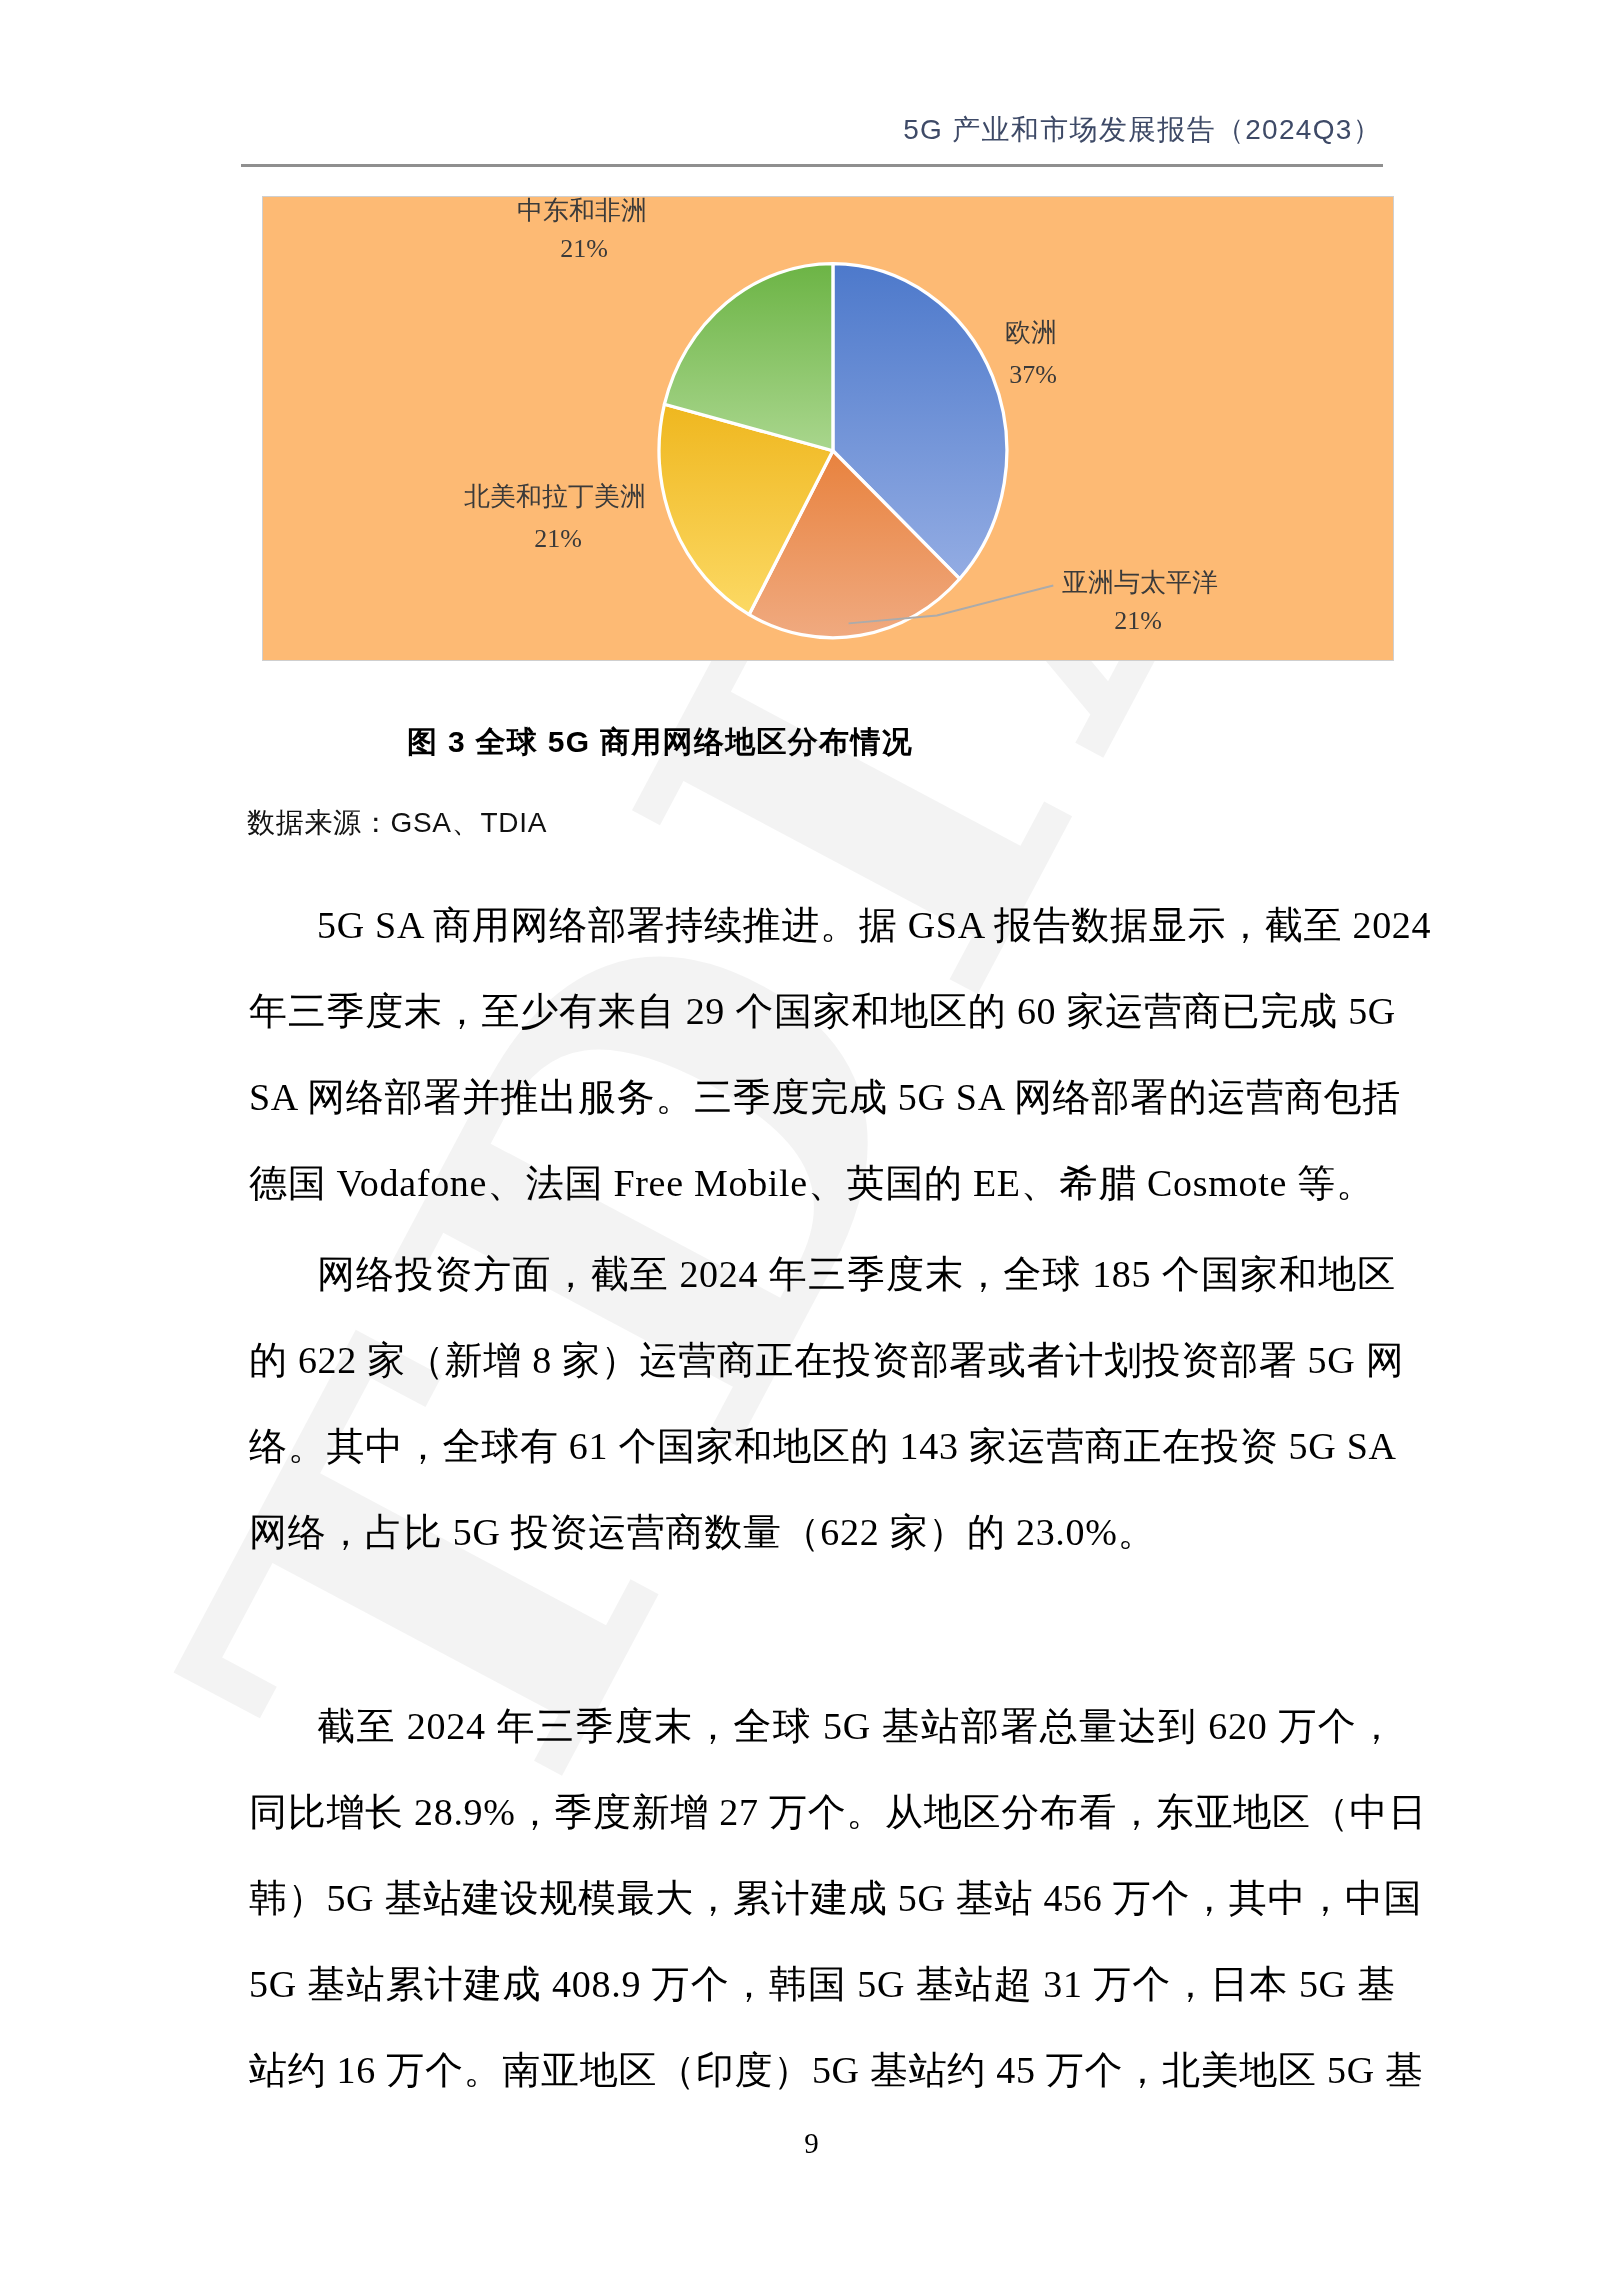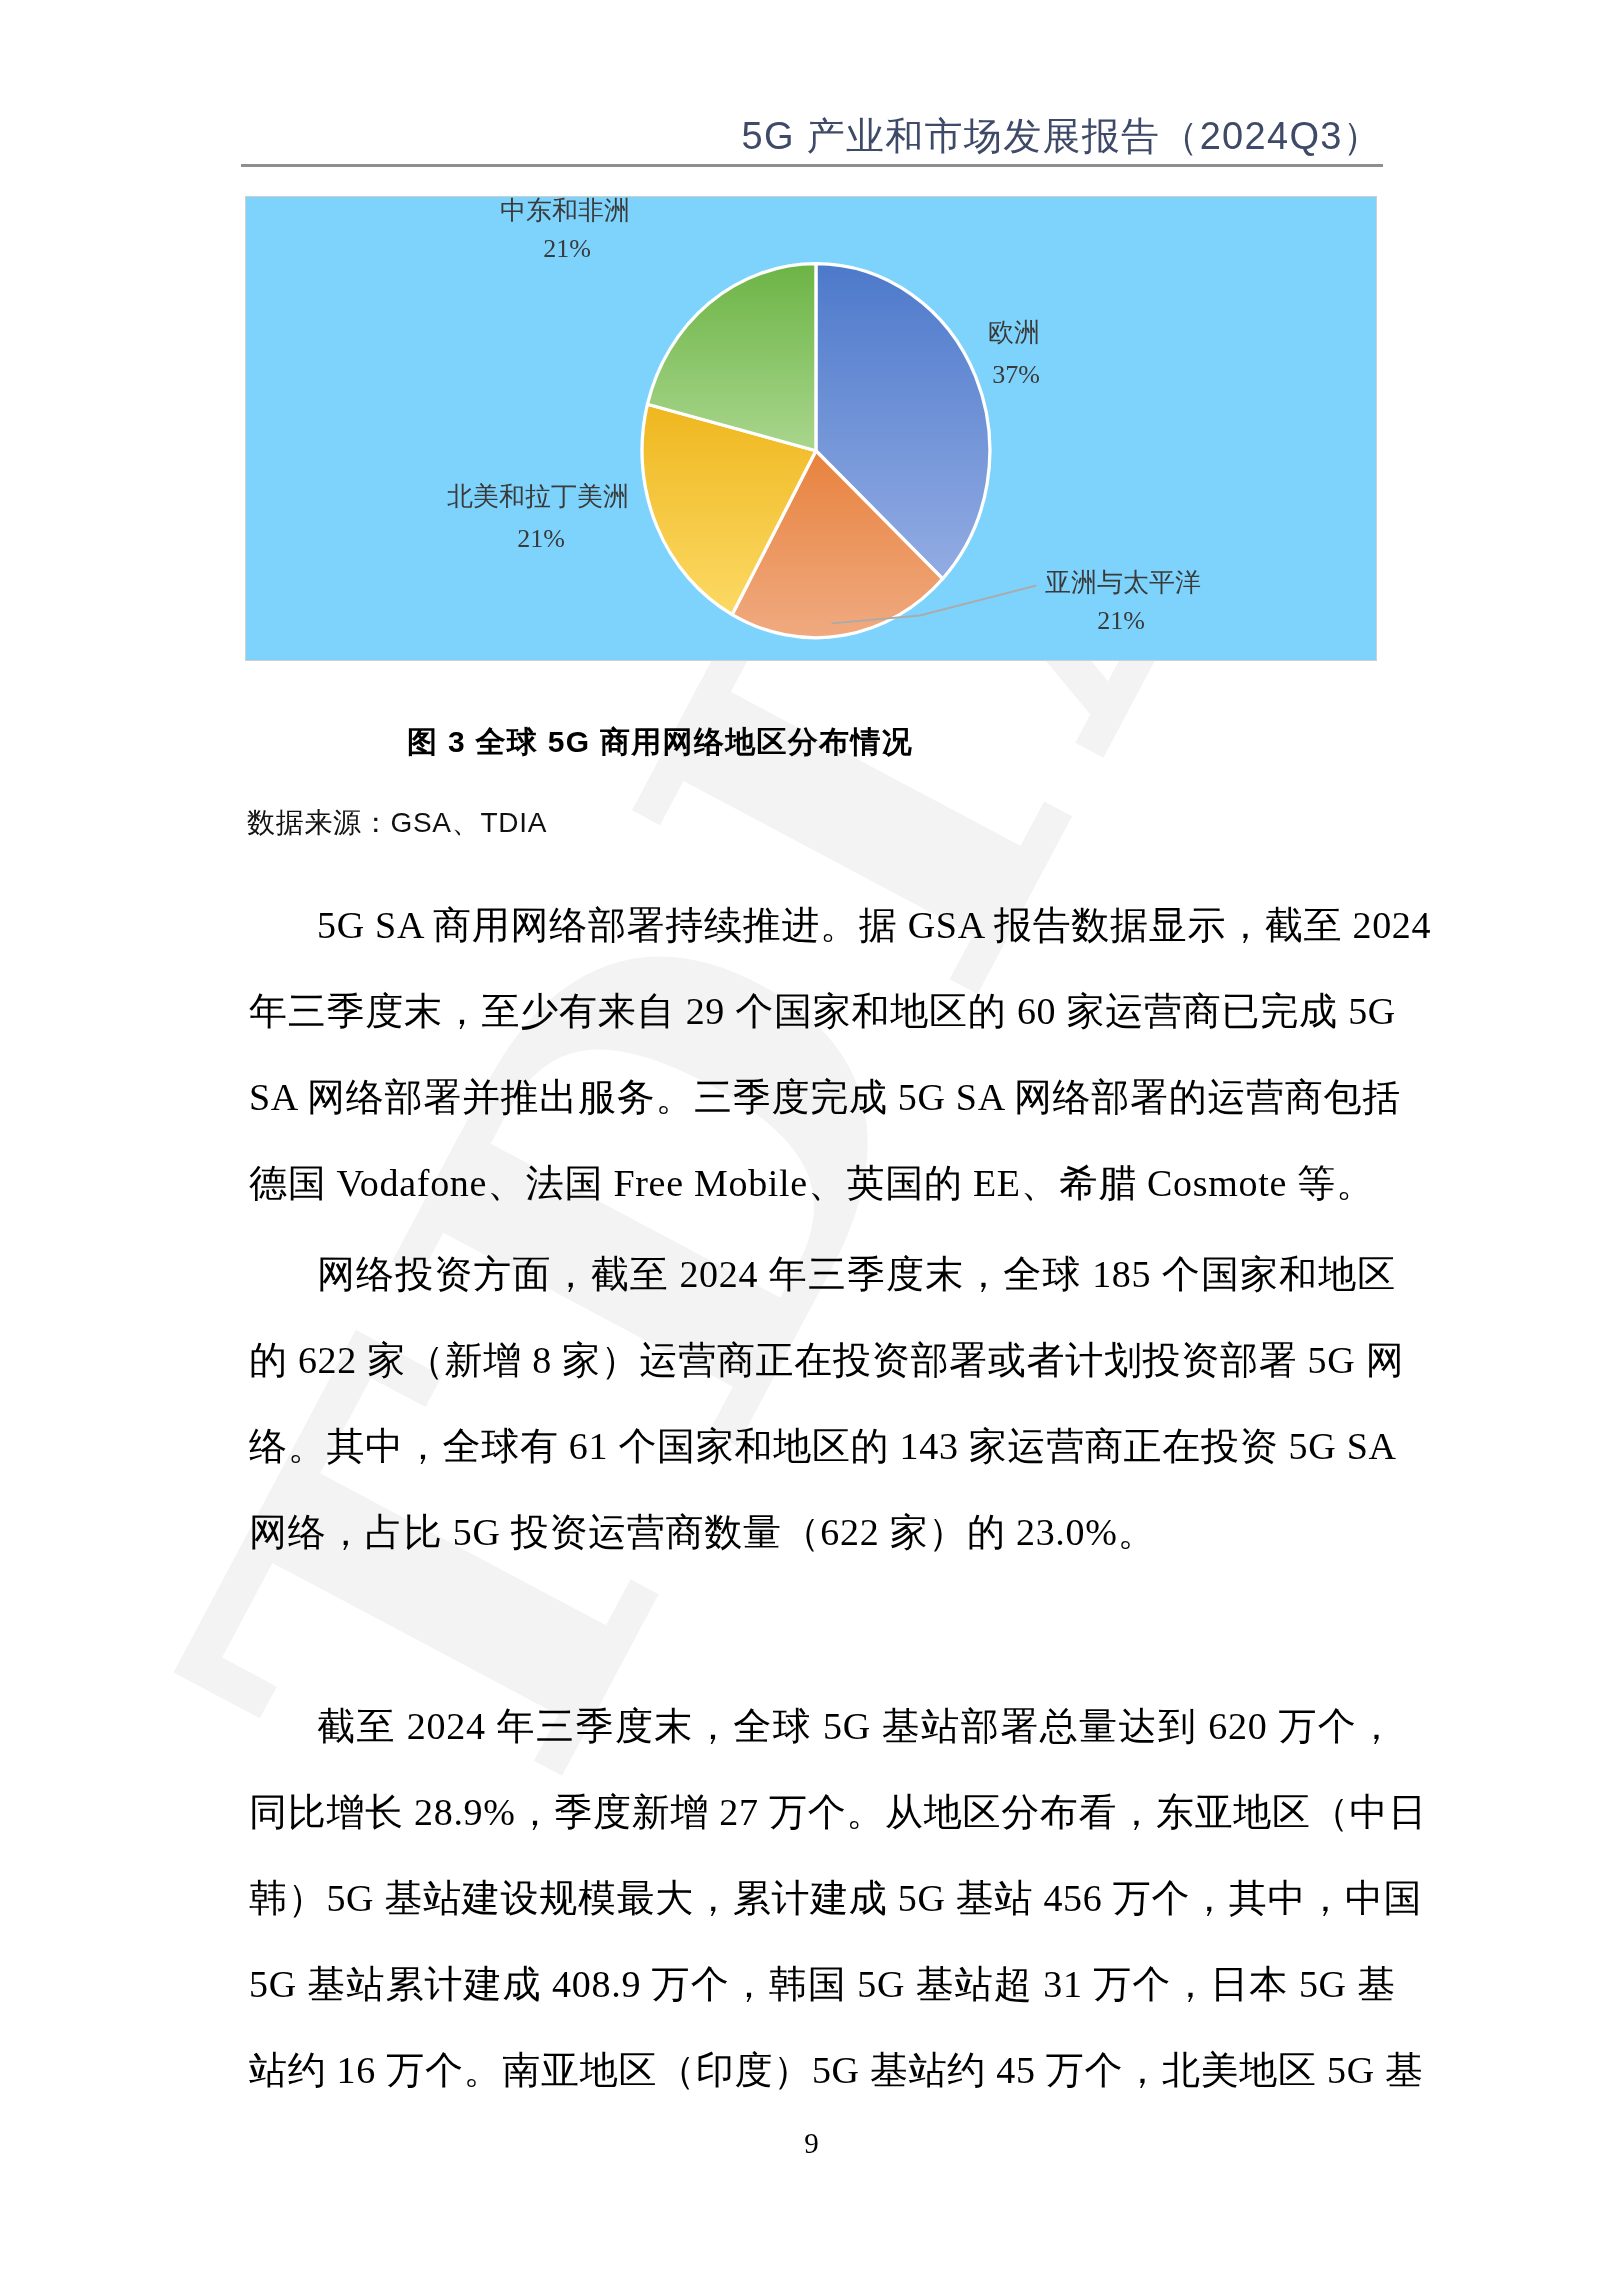--- a/index.html
+++ b/index.html
@@ -13,30 +13,30 @@
     position:absolute;left:753px;top:1015px;
     transform:translate(-50%,-50%) rotate(-62deg);
     font-family:"DejaVu Serif","Liberation Serif",serif;
     font-size:537px;letter-spacing:46px;font-weight:bold;
     color:rgba(90,90,90,0.07);white-space:nowrap;z-index:0;
   }
   
   .doc-header{
     position:absolute;right:241px;top:111px;
     font-family:"Liberation Sans","DejaVu Sans",sans-serif;
-    font-size:38px;font-weight:500;color:#3E4A67;letter-spacing:1.3px;z-index:2;
+    font-size:28px;font-weight:500;color:#3E4A67;letter-spacing:1.3px;z-index:2;
   }
   .header-rule{
     position:absolute;left:241px;top:164px;width:1142px;height:2.6px;
     background:#8F8F8F;z-index:2;
   }
   
   .chart-figure{
-    position:absolute;left:245px;top:196px;width:1130px;height:463px;
-    border:1.3px solid #CFCFCF;background:#7dd3fc;z-index:1;
+    position:absolute;left:262px;top:196px;width:1130px;height:463px;
+    border:1.3px solid #CFCFCF;background:#fdba74;z-index:1;
   }
   .pie-svg{position:absolute;left:0;top:0;width:100%;height:100%;}
   .pie-label{
     position:absolute;transform:translate(-50%,-50%);
     font-family:"Liberation Serif","DejaVu Serif",serif;
     font-size:26px;color:#3A3A3A;white-space:nowrap;z-index:2;text-align:center;
   }
   
   .fig-caption{
     position:absolute;left:0;top:722px;width:1320px;text-align:center;

